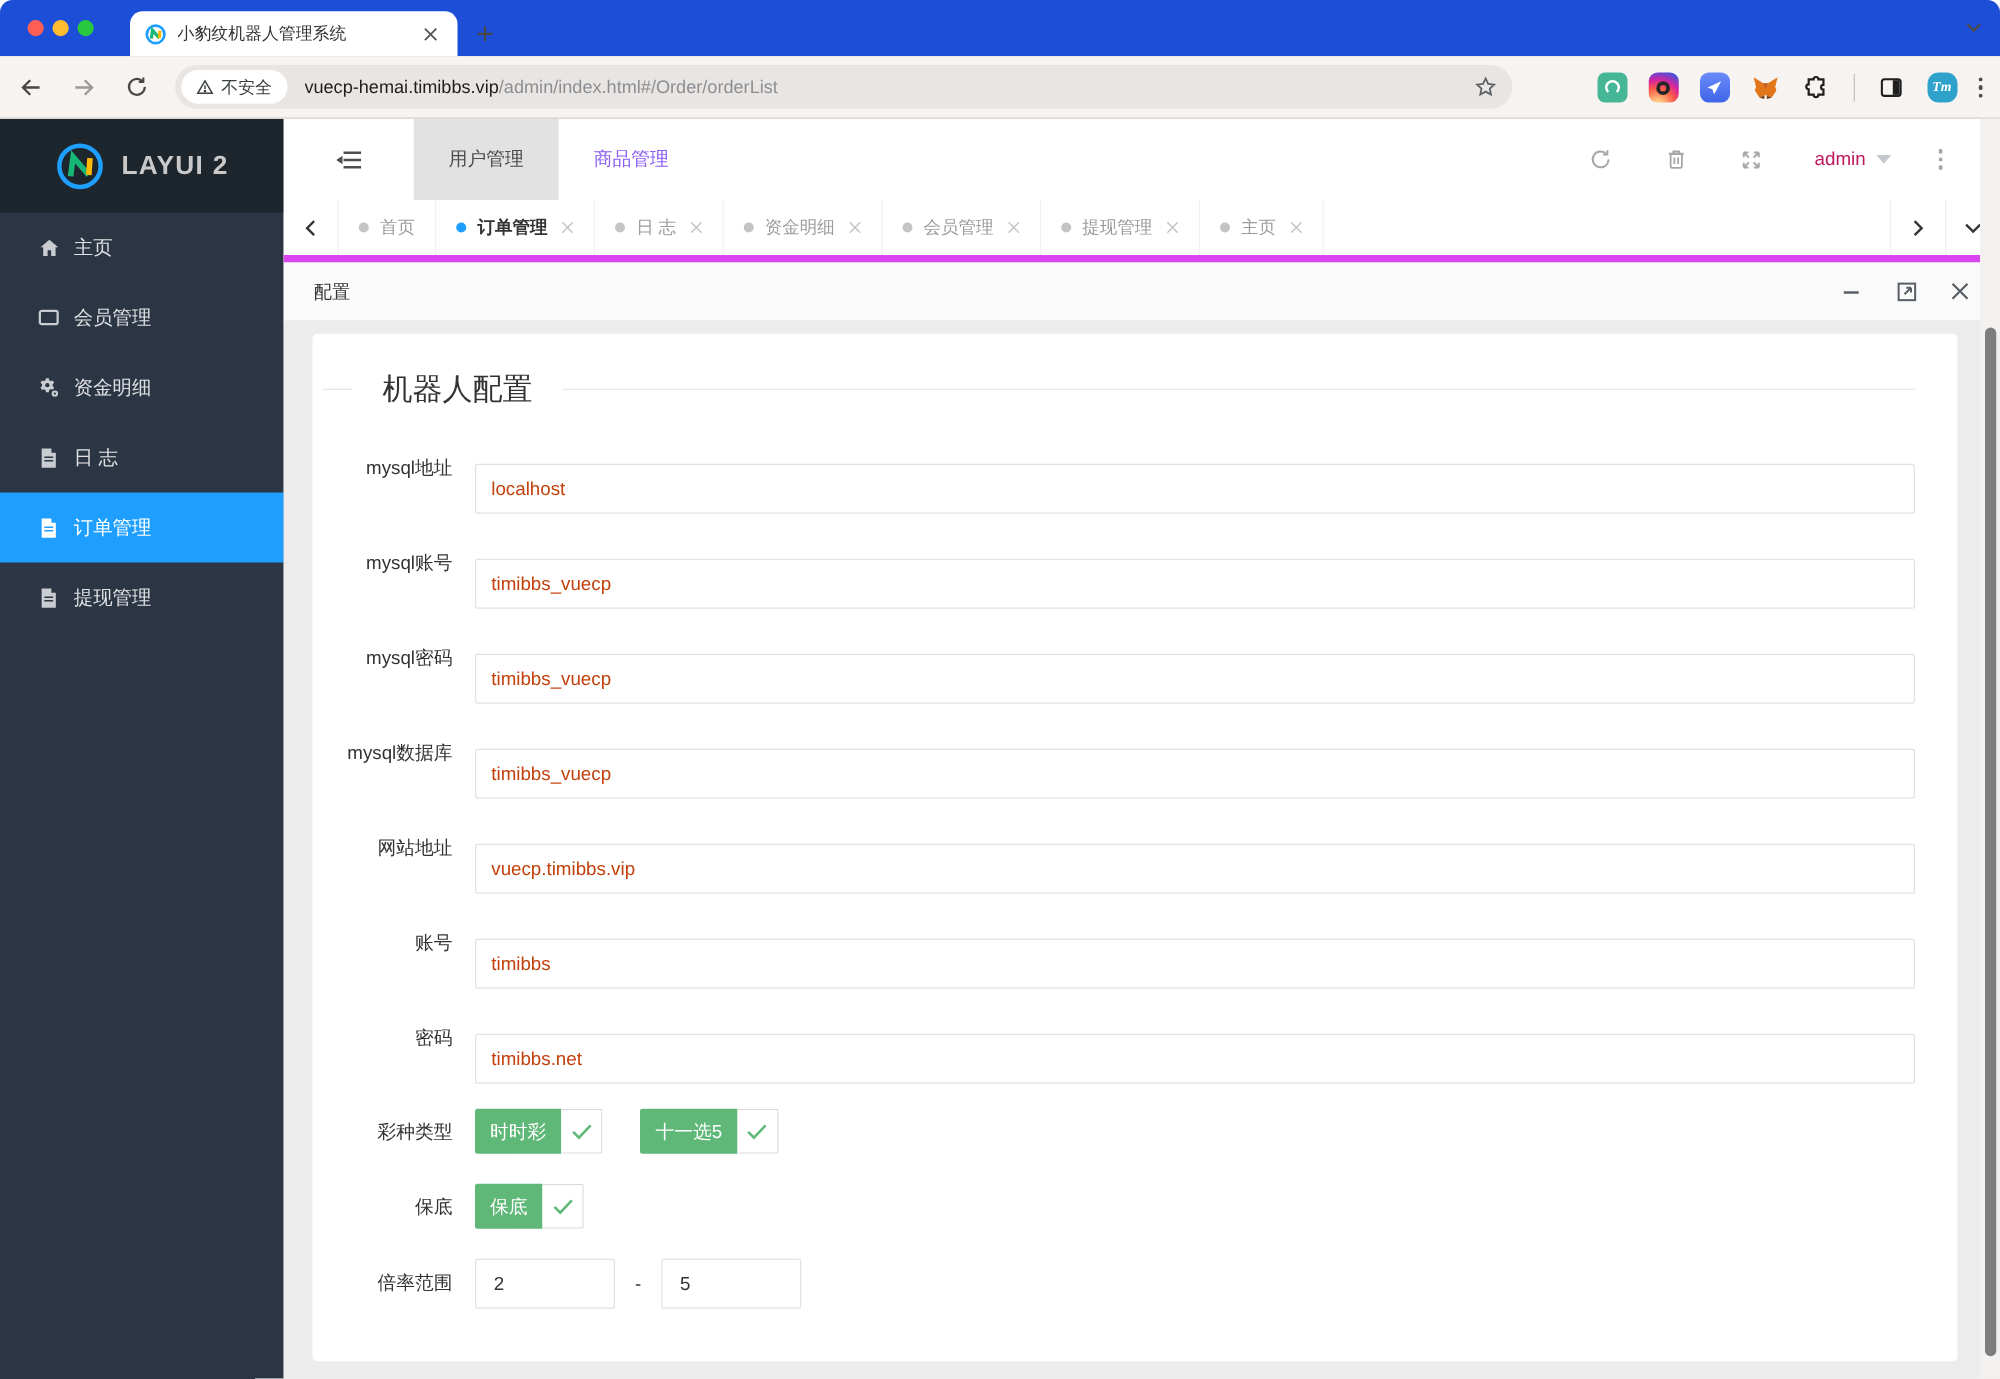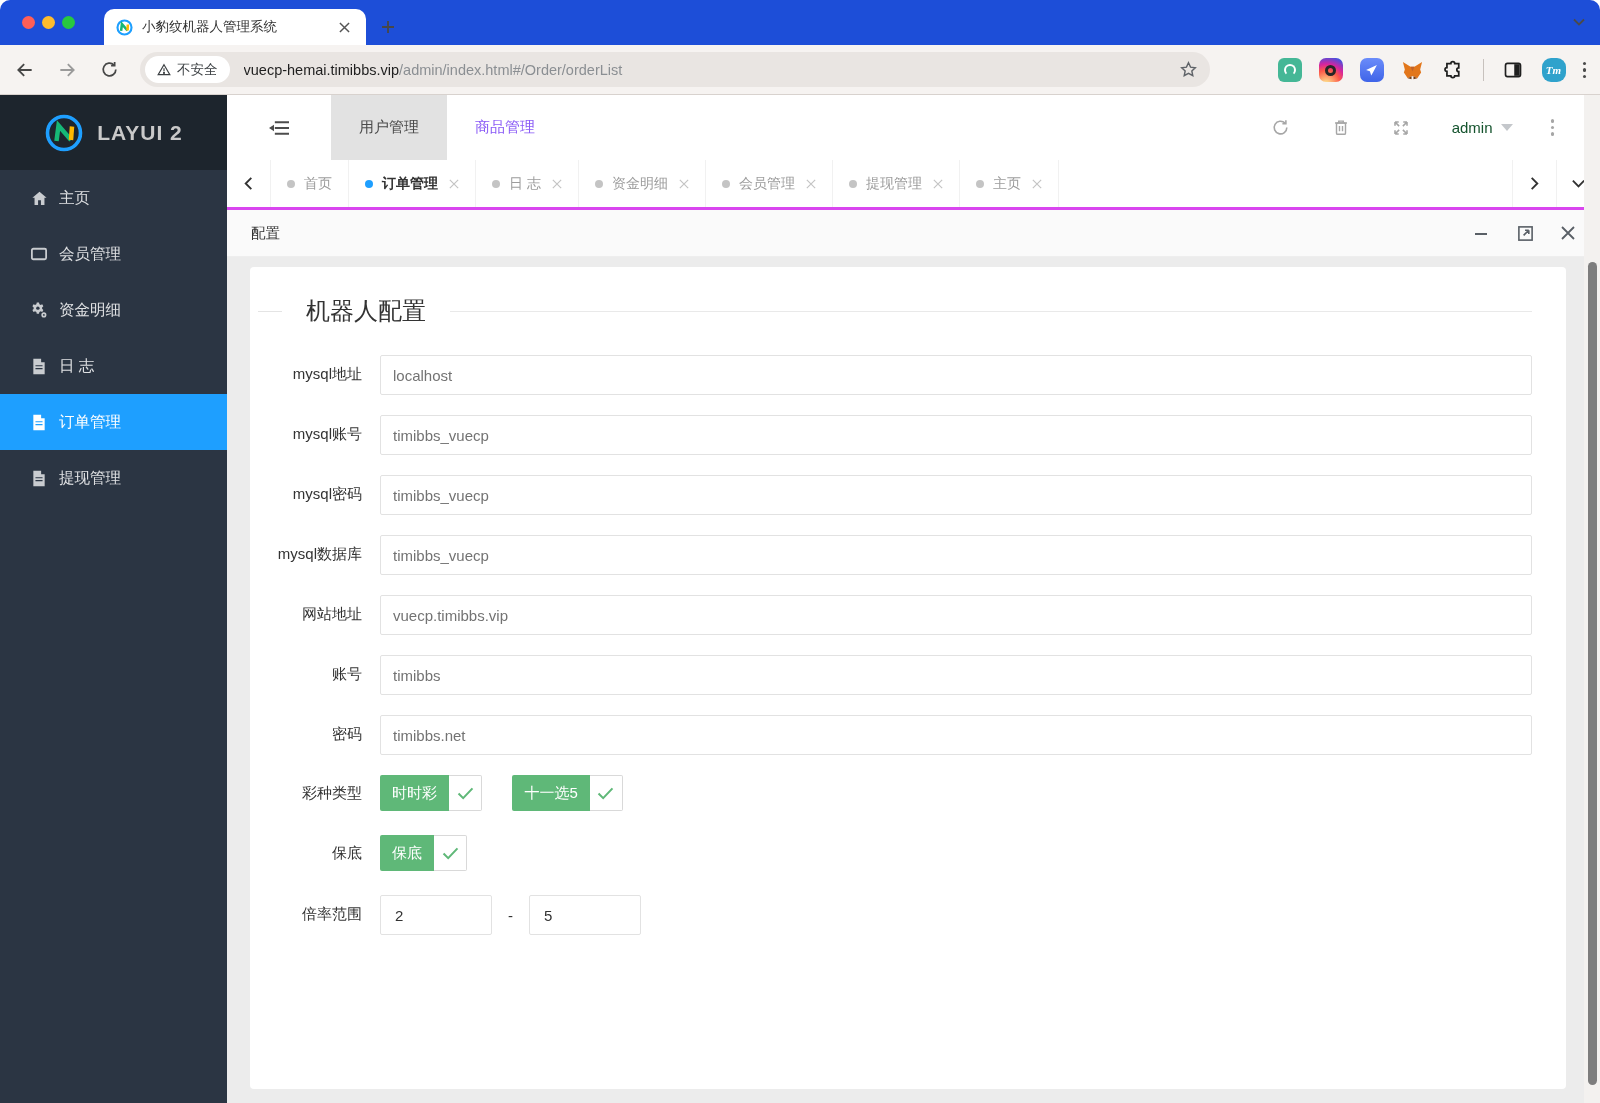--- a/index.html
+++ b/index.html
@@ -47,26 +47,26 @@
   .sitem.active { background:#1E9FFF; color:#fff; }
   .sitem.active .si { color:#fff; }
 
   .main { flex:1; display:flex; flex-direction:column; background:#ececec; min-width:0; }
   .appheader { height:65px; background:#fff; display:flex; align-items:center; flex-shrink:0; }
   .burger { width:104px; height:65px; display:flex; align-items:center; justify-content:center; color:#4c4c4c; }
   .hnav { height:65px; display:flex; align-items:center; justify-content:center; width:116px; font-size:15px; color:#8b5cf6; cursor:pointer; }
   .hnav.active { background:#e2e2e2; color:#4a4a4a; }
   .hspacer { flex:1; }
   .hicon { color:#a6a6a6; margin-right:42px; display:flex; align-items:center; cursor:pointer; }
-  .admin { display:flex; align-items:center; gap:8px; color:#14532d; font-size:15px; margin-right:38px; cursor:pointer; }
+  .admin { display:flex; align-items:center; gap:8px; color:#be185d; font-size:15px; margin-right:38px; cursor:pointer; }
   .caret { width:0; height:0; border-left:6px solid transparent; border-right:6px solid transparent; border-top:7px solid #c4c7cb; }
   .vdots { display:flex; flex-direction:column; gap:3px; margin-right:46px; cursor:pointer; }
   .vdots i { width:3.5px; height:3.5px; border-radius:50%; background:#a6a6a6; }
 
-  .tabbar { height:50px; background:#fff; display:flex; align-items:stretch; border-bottom:3px solid #d946ef; flex-shrink:0;text-align:center; }
+  .tabbar { height:50px; background:#fff; display:flex; align-items:stretch; border-bottom:6px solid #d946ef; flex-shrink:0;text-align:center; }
   .tchev { width:44px; display:flex; align-items:center; justify-content:center; color:#333; border-right:1px solid #f1f1f1; cursor:pointer; }
   .tchev.rb { border-right:none; border-left:1px solid #f1f1f1; }
   .ptab { display:flex; align-items:center; gap:9px; padding:0 16px; font-size:14px; color:#9c9c9c; border-right:1px solid #f1f1f1; cursor:pointer; white-space:nowrap; }
   .ptab .dot { width:8px; height:8px; border-radius:50%; background:#c4c4c4; }
   .ptab.active { color:#333; font-weight:bold; }
   .ptab.active .dot { background:#1E9FFF; }
   .ptab .x { color:#c4c4c4; display:flex; margin-left:2px; }
   .tspacer { flex:1; }
 
   .panelbar { height:47px; background:#fafafa; border-bottom:1px solid #eee; display:flex; align-items:center; padding:0 24px; flex-shrink:0; }
@@ -79,21 +79,21 @@
   .card { background:#fff; border-radius:4px; height:822px; padding-top:28px; overflow:hidden; }
 
   .legend { display:flex; align-items:center; margin:0 34px 28px 8px; }
   .legend .l1 { width:24px; height:1px; background:#e4e4e4; }
   .legend .l2 { flex:1; height:1px; background:#e9e9e9; }
   .legend .lg { font-size:24px; color:#333; margin:0 24px; }
 
   .frow { display:flex; margin-bottom:20px; }
   .flabel { width:130px; padding:10px 18px 0 0; text-align:right; font-size:15px; color:#333; flex-shrink:0; }
   .finput-wrap { flex:1; margin-right:34px; }
-  .tinput { width:100%; height:40px; border:1px solid #e2e2e2; border-radius:2px; padding:0 12px; font-size:15px; color:#737373; font-family:inherit; outline:none; background:#fff; }
+  .tinput { width:100%; height:40px; border:1px solid #e2e2e2; border-radius:2px; padding:0 12px; font-size:15px; color:#c2410c; font-family:inherit; outline:none; background:#fff;margin-top:16px; }
   .frow.cbrow { align-items:center; margin-bottom:24px; }
   .frow.cbrow .flabel { padding-top:0; }
   .lay-check { display:inline-flex; height:36px; margin-right:26px; cursor:pointer; }
   .lay-check .tag { background:#5FB878; color:#fff; padding:0 12px; display:flex; align-items:center; font-size:15px; border-radius:2px 0 0 2px; }
   .lay-check .mark { width:33px; background:#fff; border:1px solid #d9d9d9; border-left:none; display:flex; align-items:center; justify-content:center; border-radius:0 2px 2px 0; color:#5FB878; }
   .range-wrap { display:flex; align-items:center; }
   .rinput { width:112px; height:40px; border:1px solid #e2e2e2; border-radius:2px; padding:0 14px; font-size:15px; color:#333; outline:none; }
   .rsep { margin:0 16px; color:#333; font-size:15px; }
   .note-wrap { position:relative; flex:1; margin-right:34px; }
   .note { width:100%; height:113px; border:1px solid #e2e2e2; border-radius:2px; padding:8px 12px; font-size:15px; color:#333; font-family:inherit; resize:none; outline:none; }

